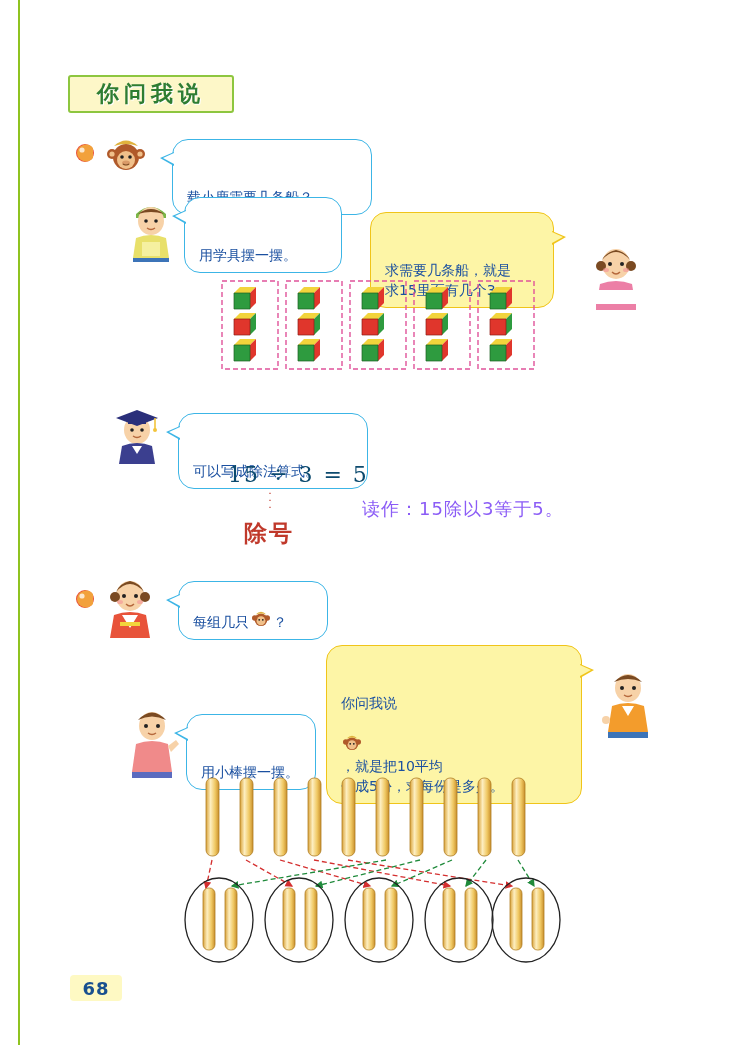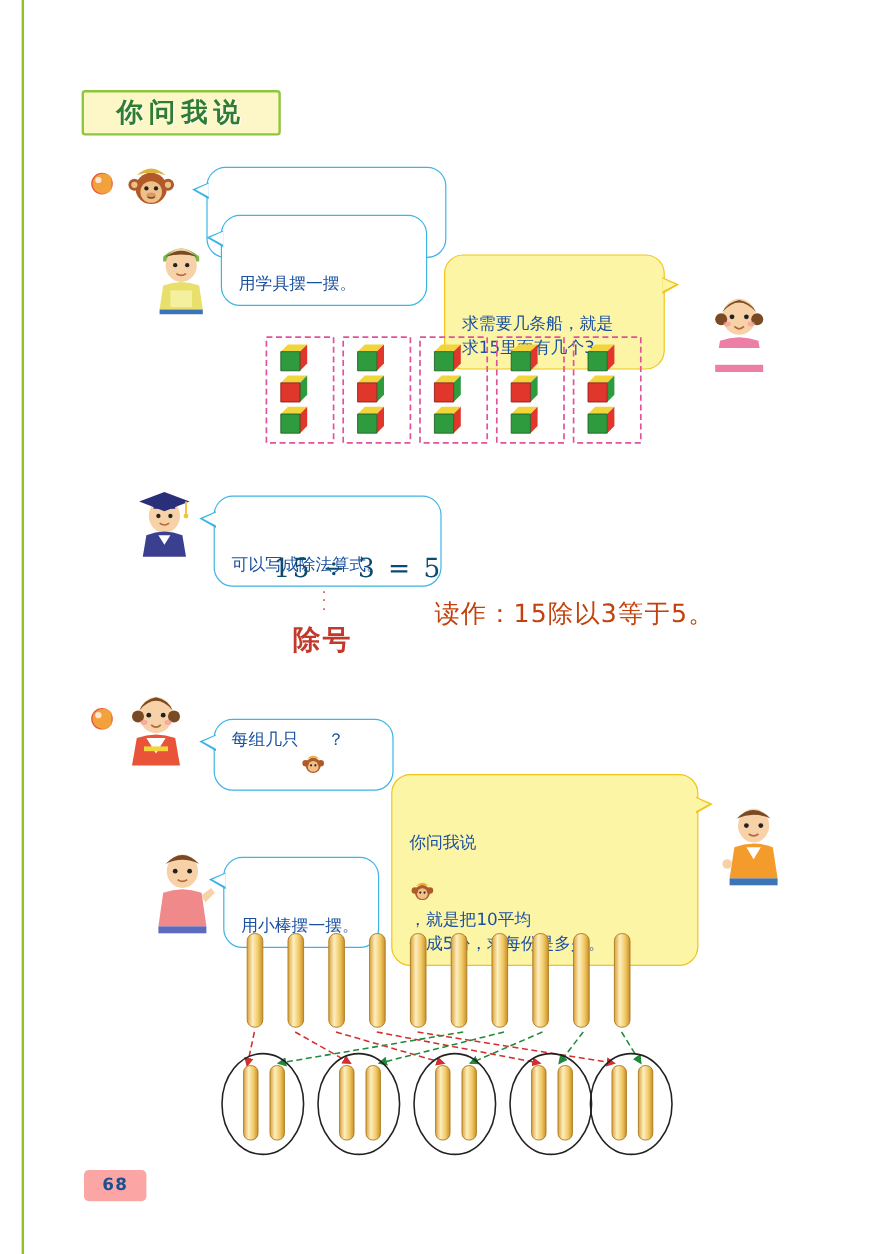--- a/index.html
+++ b/index.html
@@ -131,36 +131,36 @@
   }
   .label-red {
     position: absolute;
     color: #c0392b;
     font-size: 23px;
     font-weight: bold;
     letter-spacing: 2px;
   }
   .read-as {
     position: absolute;
-    font-size: 21px;
-    color: #c2410c;
+    font-size: 18px;
+    color: #8b5cf6;
     letter-spacing: 1px;
   }
 
   
   .page-number {
     position: absolute;
     left: 70px;
     top: 975px;
     width: 52px;
     height: 26px;
-    background: #fca5a5;
+    background: #fef9c3;
     border-radius: 4px;
     color: #19508f;
-    font-size: 14px;
+    font-size: 18px;
     font-weight: bold;
     display: flex;
     align-items: center;
     justify-content: center;
     letter-spacing: 1px;
   }
 </style>
 </head>
 <body>
 
@@ -208,21 +208,21 @@
       <path d="M12 18 Q25 8 38 18 Q25 14 12 18Z" fill="#7a4a22"></path>
       <circle cx="20" cy="25" r="1.8" fill="#222"></circle>
       <circle cx="30" cy="25" r="1.8" fill="#222"></circle>
       <path d="M21 32 Q25 35 29 32" stroke="#b5683c" stroke-width="1.4" fill="none"></path>
       <path d="M10 42 Q25 36 40 42 L43 62 L7 62Z" fill="#e8e06a"></path>
       <rect x="16" y="46" width="18" height="14" fill="#f5f0a0"></rect>
       <path d="M7 62 L43 62 L43 66 L7 66Z" fill="#3c74b8"></path>
     </svg>
   </div>
 
-  <div class="bubble white" style="left:184px; top:179px; width:172px;">
+  <div class="bubble white" style="left:184px; top:197px; width:158px;">
     <span class="tail left"></span>
     <span>用学具摆一摆。</span>
   </div>
 
   <div class="bubble yellow" style="left:370px; top:212px; width:184px;">
     <span class="tail right"></span>
     <span>求需要几条船，就是
 求15里面有几个3。</span>
   </div>
 
@@ -405,21 +405,21 @@
       <circle cx="36" cy="26" r="2" fill="#222"></circle>
       <ellipse cx="20" cy="32" rx="3" ry="2" fill="#f49a9a" opacity="0.7"></ellipse>
       <ellipse cx="40" cy="32" rx="3" ry="2" fill="#f49a9a" opacity="0.7"></ellipse>
       <path d="M26 34 Q30 38 34 34" stroke="#b5683c" stroke-width="1.4" fill="none"></path>
       <path d="M14 45 Q30 39 46 45 L50 68 L10 68Z" fill="#e8533a"></path>
       <path d="M22 45 L30 58 L38 45Z" fill="#ffffff"></path>
       <rect x="20" y="52" width="20" height="4" fill="#f2d43c"></rect>
     </svg>
   </div>
 
-  <div class="bubble white" style="left:178px; top:599px; width:150px; display:flex; align-items:flex-start;">
+  <div class="bubble white" style="left:178px; top:581px; width:150px; display:flex; align-items:flex-end;">
     <span class="tail left"></span>
     <span>每组几只</span>
     <span style="display:inline-block; margin:0 2px;">
       <svg width="20" height="18" viewBox="0 0 22 20">
         <ellipse cx="11" cy="12" rx="7" ry="7" fill="#b05a2a"></ellipse>
         <ellipse cx="11" cy="13" rx="5" ry="5" fill="#f0c08a"></ellipse>
         <circle cx="4" cy="10" r="3" fill="#b05a2a"></circle>
         <circle cx="18" cy="10" r="3" fill="#b05a2a"></circle>
         <path d="M5 6 Q11 0 17 6 Q11 4 5 6Z" fill="#e0b23c"></path>
         <circle cx="9" cy="12" r="1" fill="#222"></circle>

